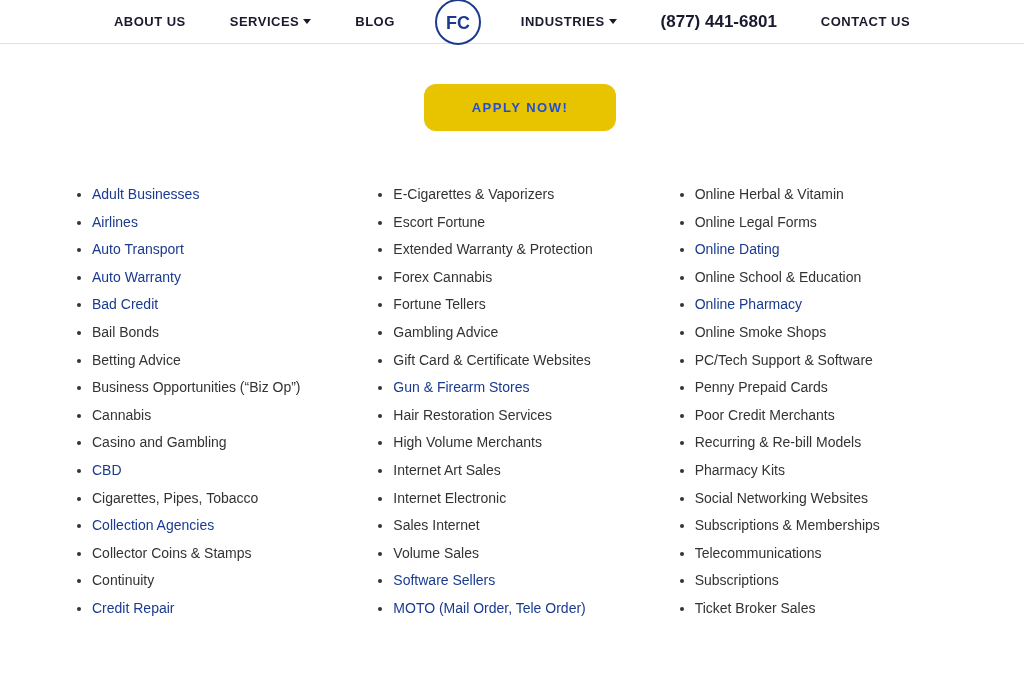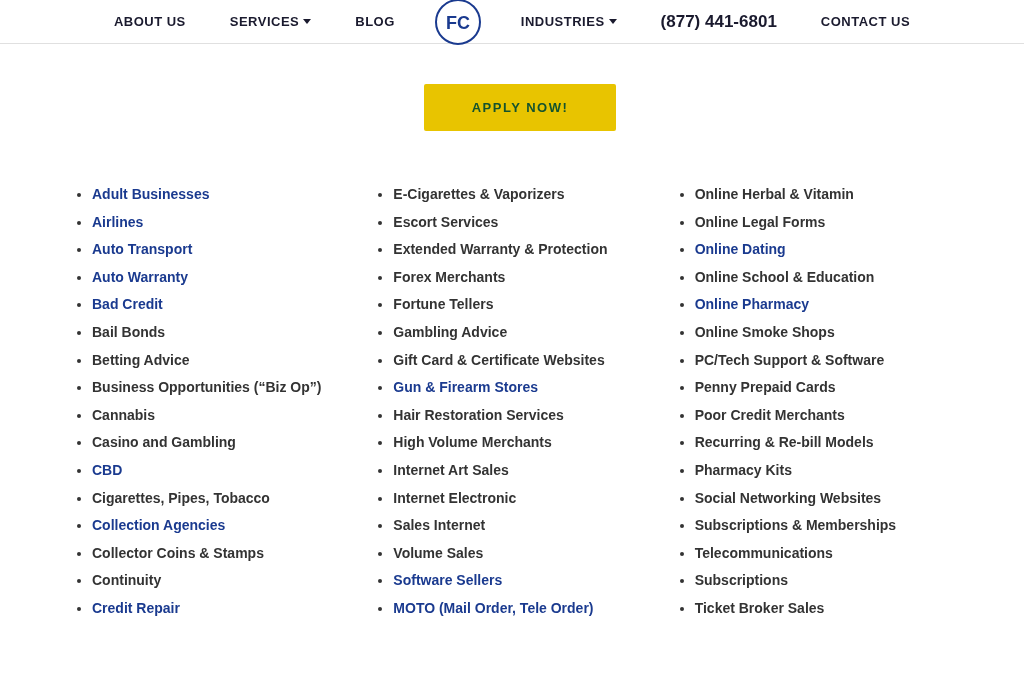--- a/index.html
+++ b/index.html
@@ -62,28 +62,28 @@
       padding: 40px 20px 30px;
     }
     .hero h1 {
       font-size: 38px;
       font-weight: 800;
       color: #1a3a8f;
       margin-bottom: 28px;
     }
     .apply-btn {
       background: #e8c400;
-      color: #14532d;
+      color: #1d4ed8;
       border: none;
       padding: 16px 48px;
       font-size: 13px;
       font-weight: 800;
       letter-spacing: 1.5px;
       cursor: pointer;
-      border-radius: 2px;
+      border-radius: 12px;
       margin-left: 16px;
     }
 
     
     .industries-section {
       padding: 20px 60px 40px;
       display: flex;
       gap: 0;
     }
     .col {
@@ -95,31 +95,31 @@
       padding-left: 22px;
     }
     .col ul li {
       font-size: 14px;
       color: #333;
       padding: 4px 0;
       line-height: 1.4;
     }
     .col ul li a, .col ul li span.bold-link {
       color: #1a3a8f;
-      font-weight: 700;
+      font-weight: 400;
       text-decoration: none;
       cursor: pointer;
     }
     .item-bold {
       font-weight: 700;
       color: #1a3a8f;
     }
     .item-normal {
       color: #333;
-      font-weight: 700;
+      font-weight: 400;
     }
   </style>
 </head>
 <body>
 
 <nav>
   <div class="nav-items">
     <a class="nav-link">ABOUT US</a>
 
     <a class="nav-link nav-dropdown">
@@ -166,23 +166,23 @@
         <li><span class="item-normal">Cigarettes, Pipes, Tobacco</span></li>
         <li><a href="#" class="item-bold">Collection Agencies</a></li>
         <li><span class="item-normal">Collector Coins &amp; Stamps</span></li>
         <li><span class="item-normal">Continuity</span></li>
         <li><a href="#" class="item-bold">Credit Repair</a></li>
       </ul>
     </div>
   <div class="col" id="col-1">
       <ul>
         <li><span class="item-normal">E-Cigarettes &amp; Vaporizers</span></li>
-        <li><span class="item-normal">Escort Services</span></li>
+        <li><span class="item-normal">Escort Fortune</span></li>
         <li><span class="item-normal">Extended Warranty &amp; Protection</span></li>
-        <li><span class="item-normal">Forex Merchants</span></li>
+        <li><span class="item-normal">Forex Cannabis</span></li>
         <li><span class="item-normal">Fortune Tellers</span></li>
         <li><span class="item-normal">Gambling Advice</span></li>
         <li><span class="item-normal">Gift Card &amp; Certificate Websites</span></li>
         <li><a href="#" class="item-bold">Gun &amp; Firearm Stores</a></li>
         <li><span class="item-normal">Hair Restoration Services</span></li>
         <li><span class="item-normal">High Volume Merchants</span></li>
         <li><span class="item-normal">Internet Art Sales</span></li>
         <li><span class="item-normal">Internet Electronic</span></li>
         <li><span class="item-normal">Sales Internet</span></li>
         <li><span class="item-normal">Volume Sales</span></li>

